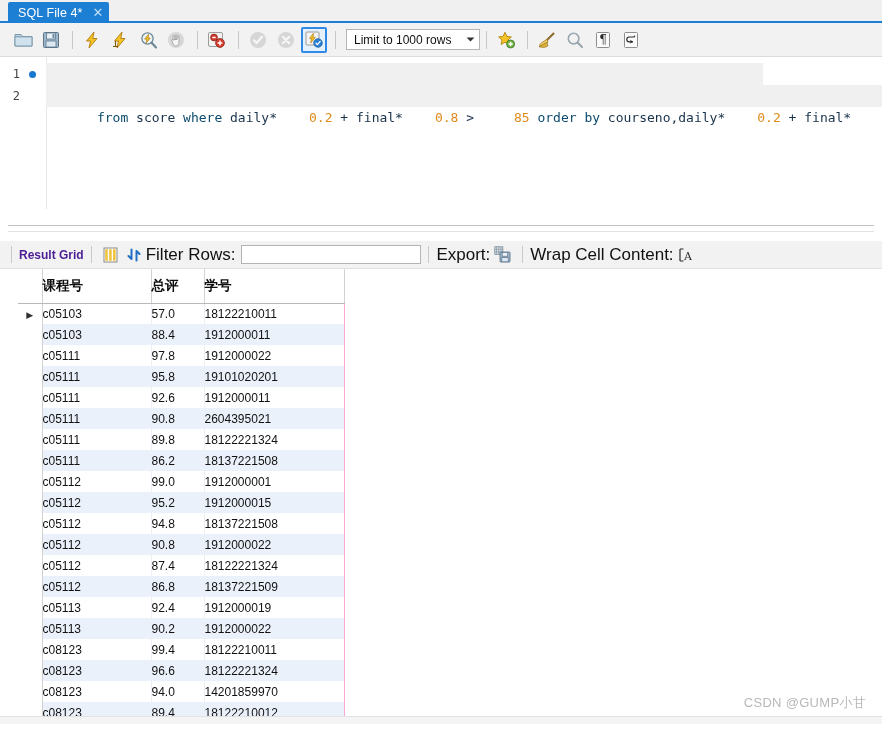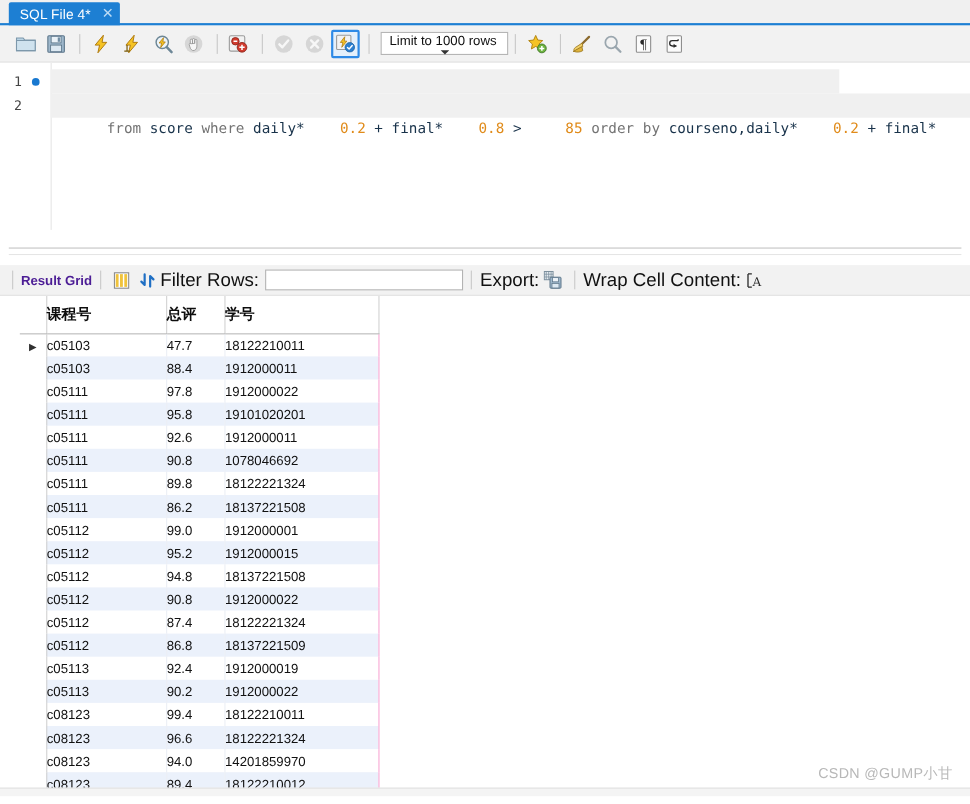--- a/index.html
+++ b/index.html
@@ -81,21 +81,20 @@
     margin: 0 6px;
   }
   .limit-box {
     height: 21px;
     background: #ffffff;
     border: 1px solid #b5b5b5;
     display: flex;
     align-items: center;
     margin-left: 4px;
     box-sizing: border-box;
-    flex-direction: column;
   }
   .limit-text {
     padding: 0 10px 0 7px;
     font-size: 12px;
     white-space: nowrap;
     color: #101010;
   }
   .limit-arrow {
     width: 18px;
     height: 19px;
@@ -148,21 +147,21 @@
   .cline {
     position: absolute;
     left: 0;
     height: 22px;
     white-space: pre;
     background: #f0f0f0;
     padding: 0 2px 0 4px;
   }
   .cline1 { top: 6px; }
   .cline2 { top: 28px; }
-  .kw  { color: #737373; }
+  .kw  { color: #0c4a6e; }
   .num { color: #e08b1a; margin-left: 32px; }
   .str { color: #e88b1d; }
   .plain { color: #18324a; }
   .caret {
     display: inline-block;
     width: 1px;
     height: 15px;
     background: #000;
     vertical-align: -3px;
   }
@@ -535,21 +534,21 @@
         <th class="col-marker"></th>
         <th class="col-a">课程号</th>
         <th class="col-b">总评</th>
         <th class="col-c">学号</th>
       </tr>
     </thead>
     <tbody id="grid-body">
         <tr>
           <td class="col-marker"><span class="rowarrow">▶</span></td>
           <td class="col-a">c05103</td>
-          <td class="col-b">47.7</td>
+          <td class="col-b">57.0</td>
           <td class="col-c">18122210011</td>
         </tr>
         <tr class="alt">
           <td class="col-marker"></td>
           <td class="col-a">c05103</td>
           <td class="col-b">88.4</td>
           <td class="col-c">1912000011</td>
         </tr>
         <tr>
           <td class="col-marker"></td>
@@ -566,21 +565,21 @@
         <tr>
           <td class="col-marker"></td>
           <td class="col-a">c05111</td>
           <td class="col-b">92.6</td>
           <td class="col-c">1912000011</td>
         </tr>
         <tr class="alt">
           <td class="col-marker"></td>
           <td class="col-a">c05111</td>
           <td class="col-b">90.8</td>
-          <td class="col-c">1078046692</td>
+          <td class="col-c">2604395021</td>
         </tr>
         <tr>
           <td class="col-marker"></td>
           <td class="col-a">c05111</td>
           <td class="col-b">89.8</td>
           <td class="col-c">18122221324</td>
         </tr>
         <tr class="alt">
           <td class="col-marker"></td>
           <td class="col-a">c05111</td>

